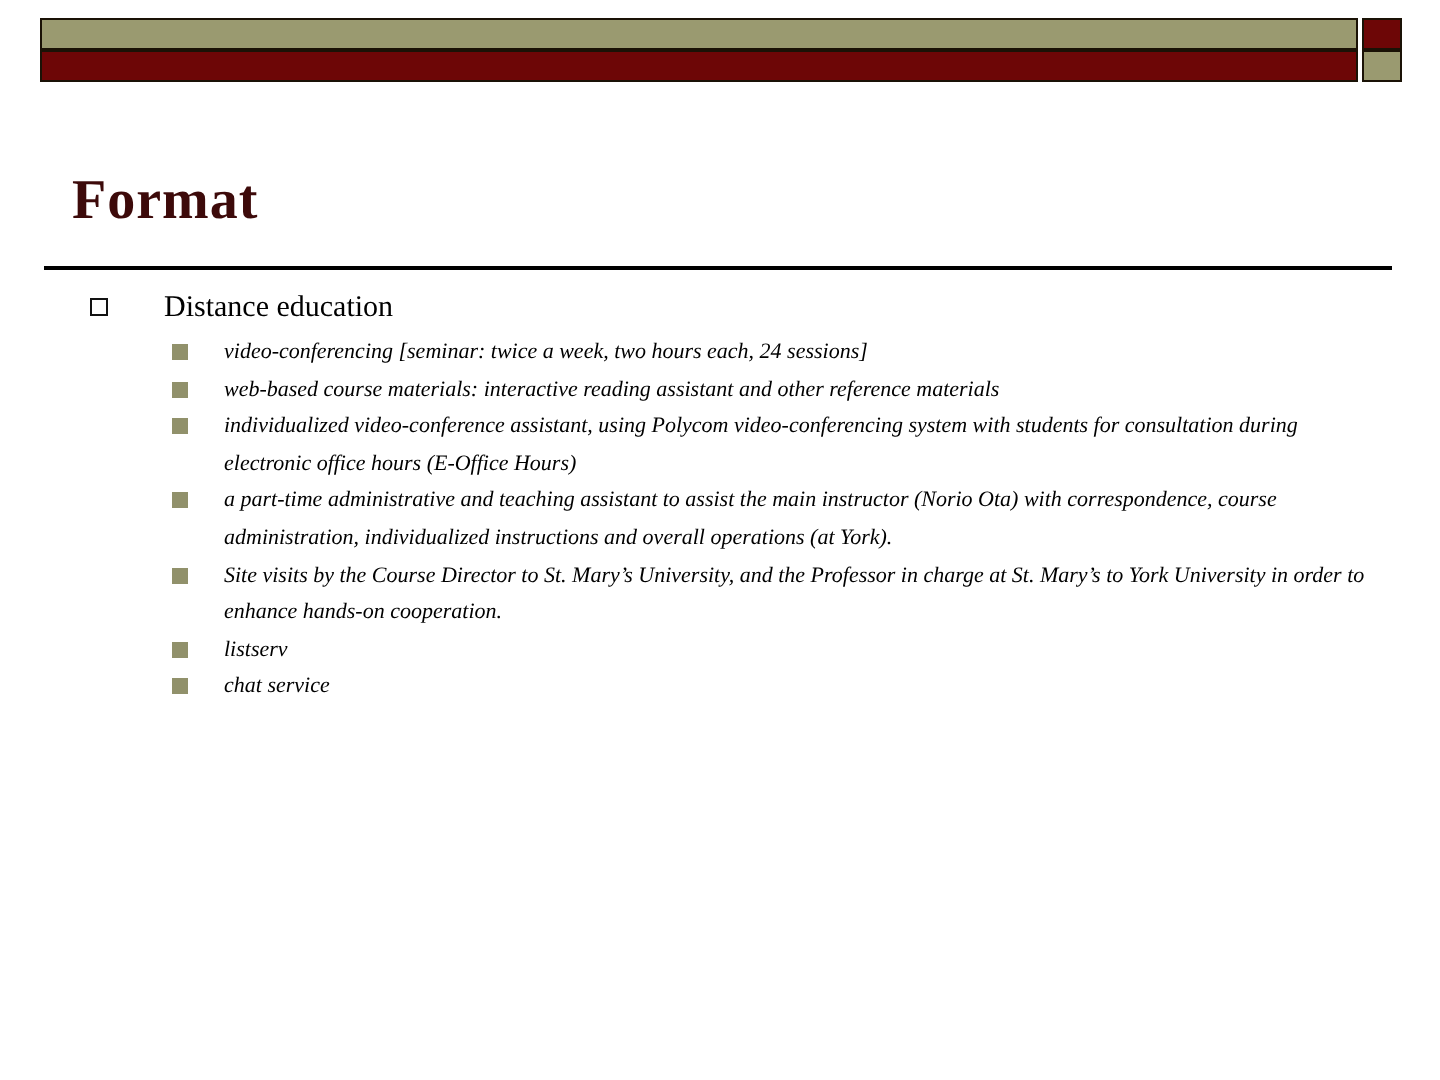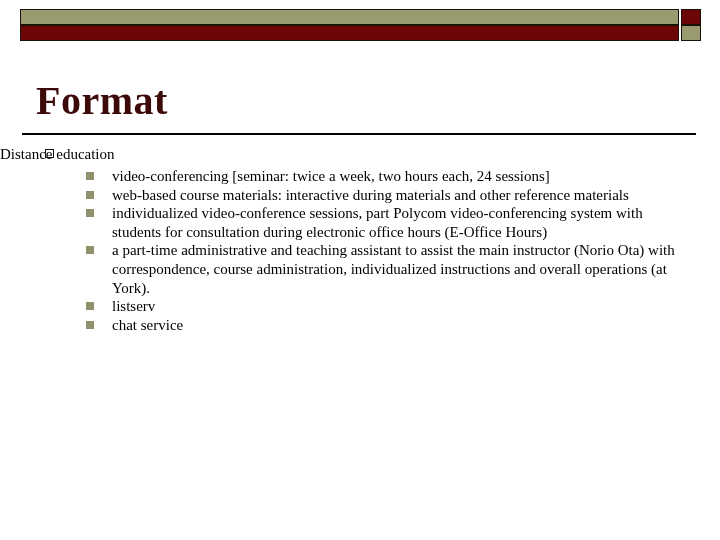--- a/index.html
+++ b/index.html
@@ -53,21 +53,21 @@
     border: 1px solid #1a1206;
   }
   .fill-olive { background: #9a9a70; }
   .fill-maroon { background: #6d0606; }
 
   
   .slide-title {
     position: absolute;
     left: 36px;
     top: 78px;
-    font-size: 40px;
+    font-size: 28px;
     line-height: 46px;
     font-weight: bold;
     color: #3d0a0a;
     letter-spacing: 0.5px;
     white-space: nowrap;
     font-family: "Liberation Serif", "DejaVu Serif", serif;
   }
   .title-rule {
     position: absolute;
     left: 22px;
@@ -85,42 +85,44 @@
     width: 720px;
   }
 
   .li {
     position: relative;
     display: block;
   }
 
   
   .lvl1 {
+    padding-left: 82px;
     font-size: 15px;
     line-height: 19px;
     margin-bottom: 3px;
   }
   .lvl1 .bullet {
     position: absolute;
     left: 45px;
     top: 4px;
     width: 9px;
     height: 9px;
     box-sizing: border-box;
     border: 1.5px solid #121212;
     background: transparent;
   }
 
   
   .lvl2 {
     padding-left: 112px;
     padding-right: 34px;
-    font-size: 15px;
+    font-size: 11px;
     line-height: 18.6px;
     margin-bottom: 0px;
+    font-style: italic;
   }
   .lvl2 .bullet {
     position: absolute;
     left: 86px;
     top: 5px;
     width: 8px;
     height: 8px;
     background: #91916b;
   }
   .lvl2 .txt {
@@ -151,38 +153,42 @@
     <span class="txt">Distance education</span>
   </div>
 
   <div class="li lvl2">
     <span class="bullet"></span>
     <span class="txt">video-conferencing [seminar: twice a week, two hours each,  24 sessions]</span>
   </div>
 
   <div class="li lvl2">
     <span class="bullet"></span>
-    <span class="txt">web-based course materials: interactive during materials and other reference materials</span>
+    <span class="txt">web-based course materials: interactive reading assistant and other reference materials</span>
   </div>
 
   <div class="li lvl2">
     <span class="bullet"></span>
-    <span class="txt">individualized video-conference sessions, part Polycom video-conferencing system with students for consultation during electronic office hours (E-Office Hours)</span>
+    <span class="txt">individualized video-conference assistant, using Polycom video-conferencing system with students for consultation during electronic office hours (E-Office Hours)</span>
   </div>
 
 
   <div class="li lvl2">
     <span class="bullet"></span>
   </div>
 
   <div class="li lvl2">
     <span class="bullet"></span>
     <span class="txt">a part-time administrative and teaching assistant to assist the main instructor (Norio Ota) with correspondence, course administration, individualized instructions and overall operations (at York).</span>
   </div>
 
+  <div class="li lvl2">
+    <span class="bullet"></span>
+    <span class="txt">Site visits by the Course Director to St. Mary’s University, and the Professor in charge at St. Mary’s to York University in order to enhance hands-on cooperation.</span>
+  </div>
 
   <div class="li lvl2">
     <span class="bullet"></span>
     <span class="txt">listserv</span>
   </div>
 
   <div class="li lvl2">
     <span class="bullet"></span>
     <span class="txt">chat service</span>
   </div>

